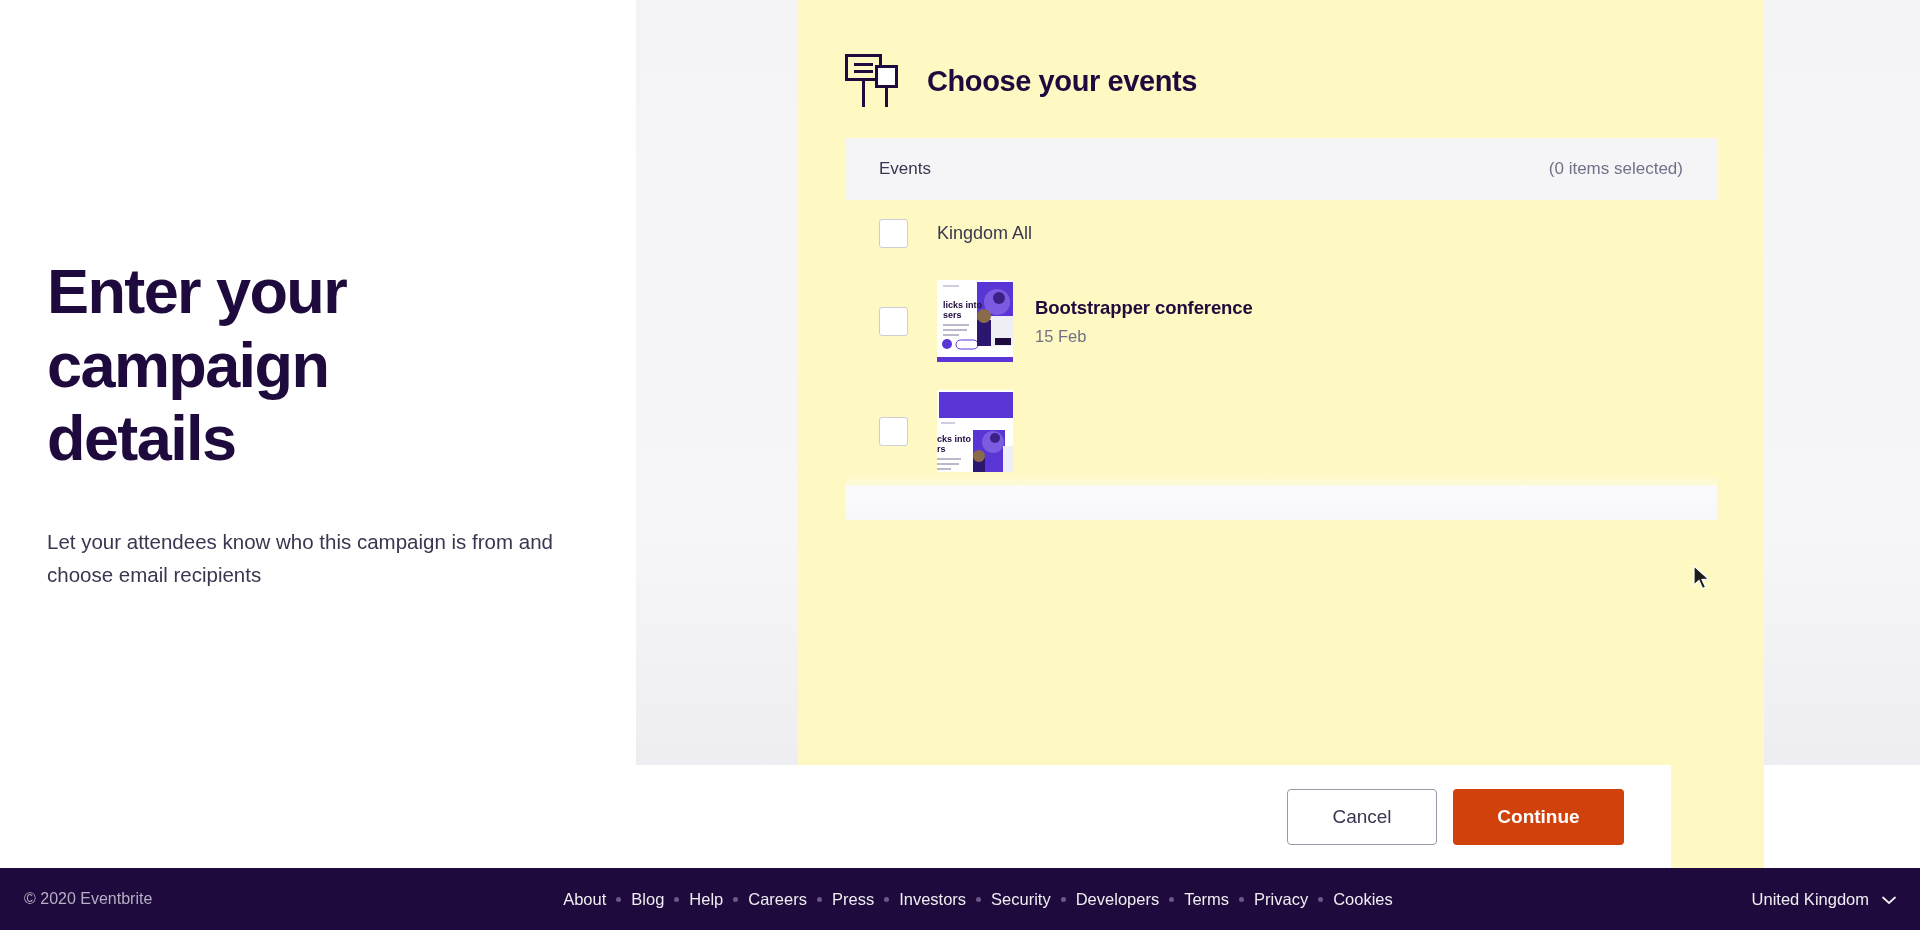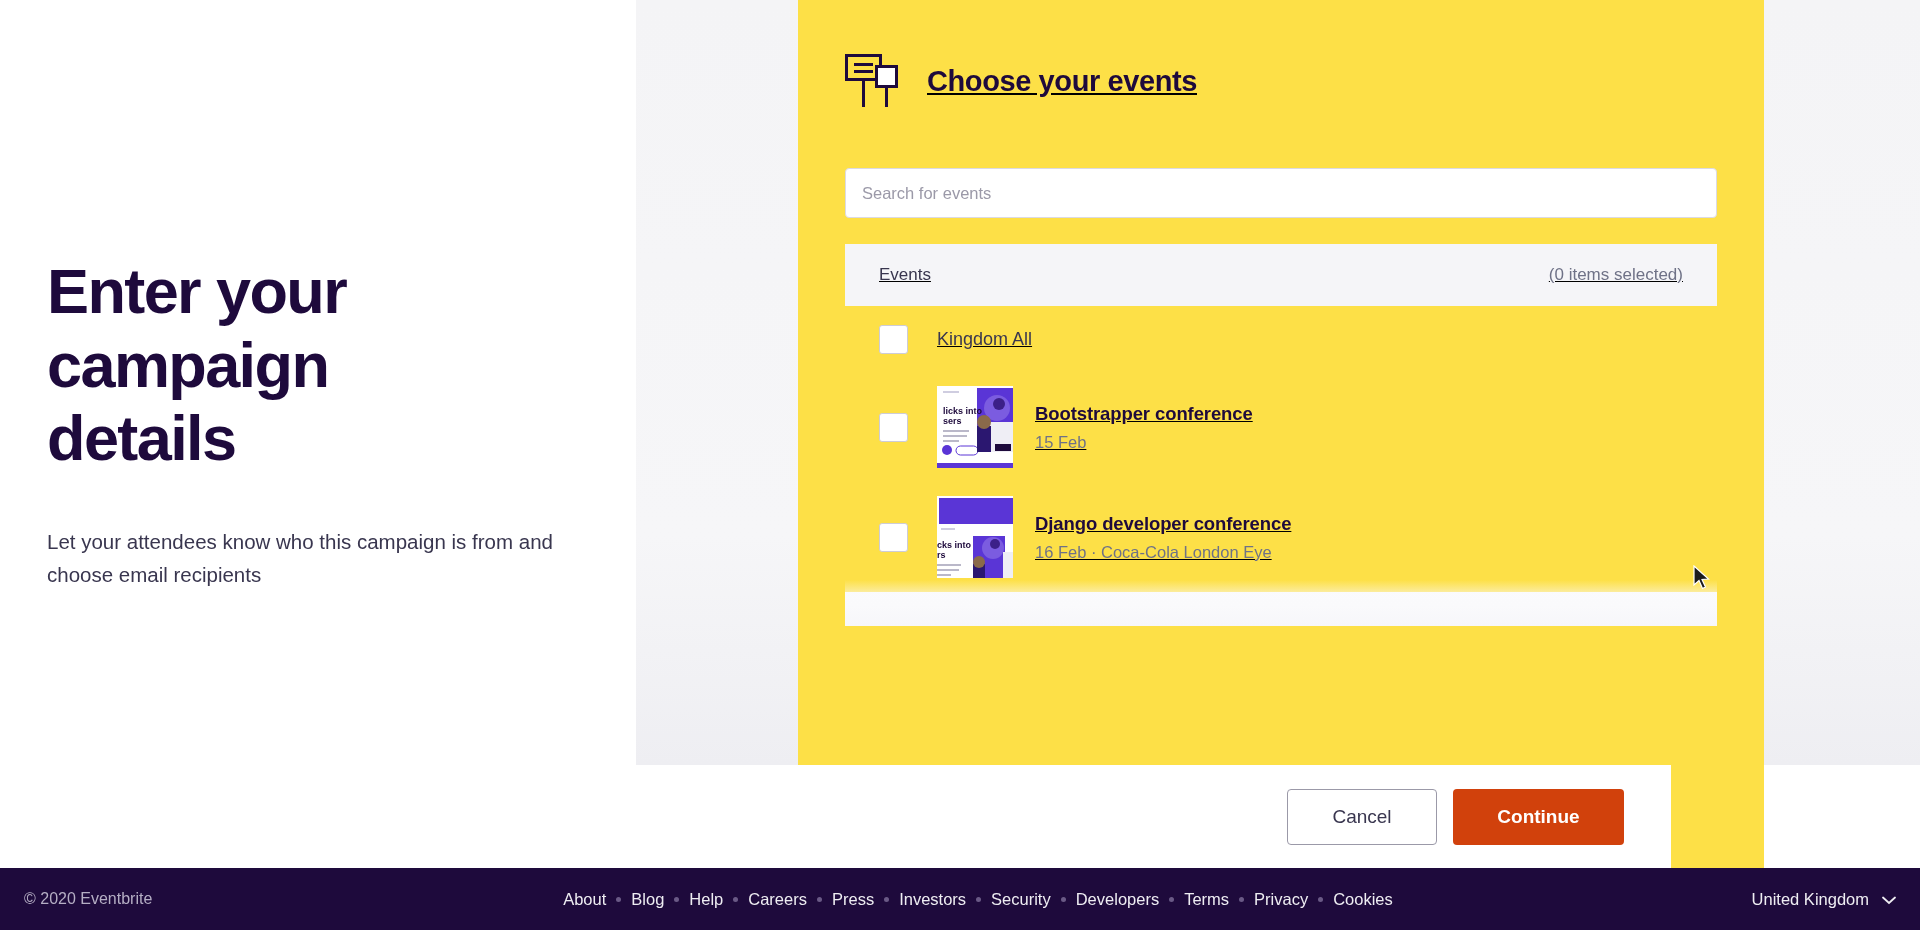--- a/index.html
+++ b/index.html
@@ -46,23 +46,22 @@
     position: absolute; left: 0; top: 0;
     width: 100%; height: 100%;
     background: linear-gradient(180deg,#f4f4f6 0%, #f6f6f8 70%, #eeeef2 100%);
   }
 
   
   .card {
     position: absolute;
     left: 798px; top: 0;
     width: 966px; height: 930px;
-    background: #fde047;
+    background: #fef9c3;
     padding: 0;
-    text-decoration: underline;
   }
 
   .card-header {
     display: flex; align-items: center;
     padding: 50px 0 0 47px;
     gap: 28px;
   }
   .sign-icon { flex: 0 0 auto; width: 54px; height: 62px; }
   .card-title {
     font-size: 29px;
@@ -244,23 +243,20 @@
           <line x1="9" y1="14.5" x2="28" y2="14.5" stroke="#1e0a3c" stroke-width="3"></line>
           <line x1="9" y1="21.5" x2="28" y2="21.5" stroke="#1e0a3c" stroke-width="3"></line>
           <rect x="31.5" y="16.5" width="20" height="20" fill="#ffffff" stroke="#1e0a3c" stroke-width="3"></rect>
           <line x1="18.5" y1="29" x2="18.5" y2="57" stroke="#1e0a3c" stroke-width="3"></line>
           <line x1="41.5" y1="36" x2="41.5" y2="57" stroke="#1e0a3c" stroke-width="3"></line>
         </svg>
       </span>
       <h2 class="card-title">Choose your events</h2>
     </div>
 
-    <div class="search-wrap">
-      <input class="search-input" type="text" placeholder="Search for events" style="">
-    </div>
 
     <div class="list-box">
 
       <div class="list-head">
         <span class="list-head-label">Events</span>
         <span class="list-head-count">(0 items selected)</span>
       </div>
 
       <div class="list-body">
 
@@ -314,24 +310,20 @@
                 <rect x="0" y="78" width="14" height="2" fill="#bab8c9"></rect>
                 <rect x="36" y="40" width="32" height="42" fill="#5a35d6"></rect>
                 <circle cx="56" cy="52" r="11" fill="#7b5ce0"></circle>
                 <circle cx="58" cy="48" r="5" fill="#3c2088"></circle>
                 <rect x="36" y="68" width="12" height="14" fill="#2b1770"></rect>
                 <circle cx="42" cy="66" r="6" fill="#8a6a4a"></circle>
                 <rect x="66" y="56" width="10" height="26" fill="#efeef5"></rect>
               </svg>
             </span>
           </span>
-          <span class="ev-text">
-            <div class="ev-name">Django developer conference</div>
-            <div class="ev-meta">16 Feb · Coca-Cola London Eye</div>
-          </span>
         </div>
 
         <div class="ghost-row"></div>
         <div class="scroll-fade"></div>
       </div>
     </div>
 
     <span class="cursor">
       <svg viewBox="0 0 18 26" width="18" height="26">
         <path d="M1 1 L1 20 L6 15.5 L9.5 23.5 L12.5 22 L9 14.5 L15.5 14 Z" fill="#1c1c1c" stroke="#ffffff" stroke-width="1.2"></path>

